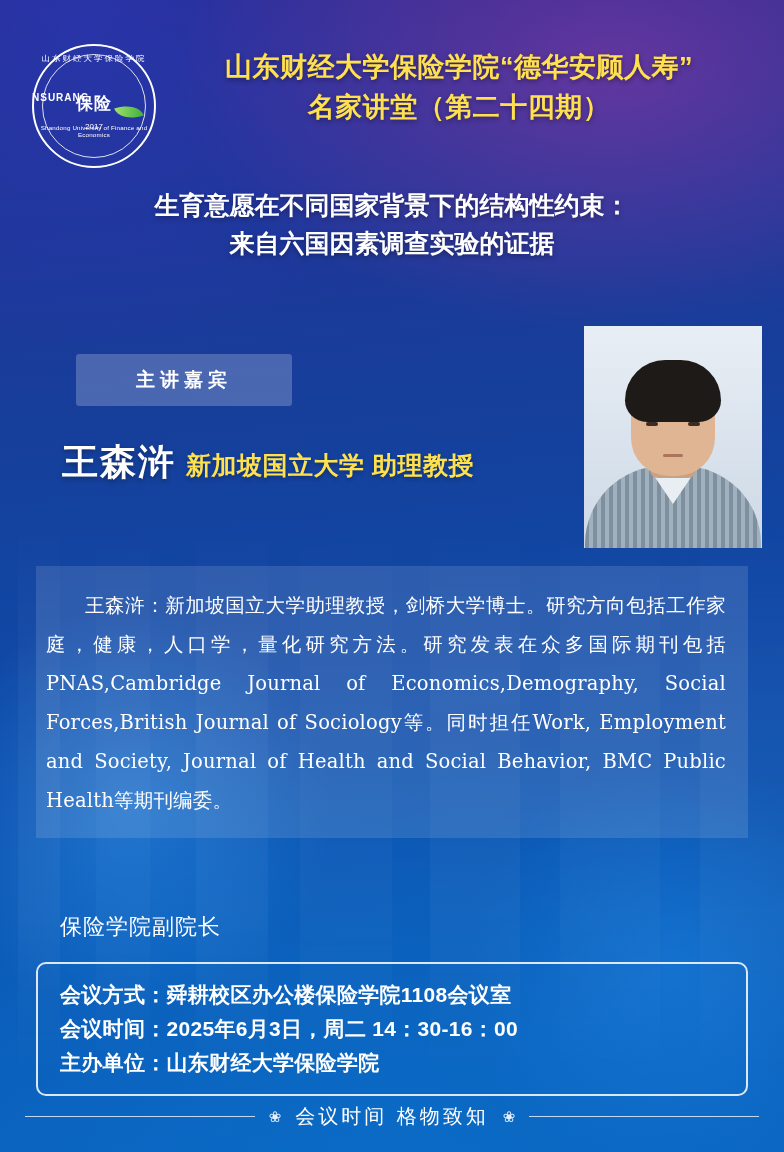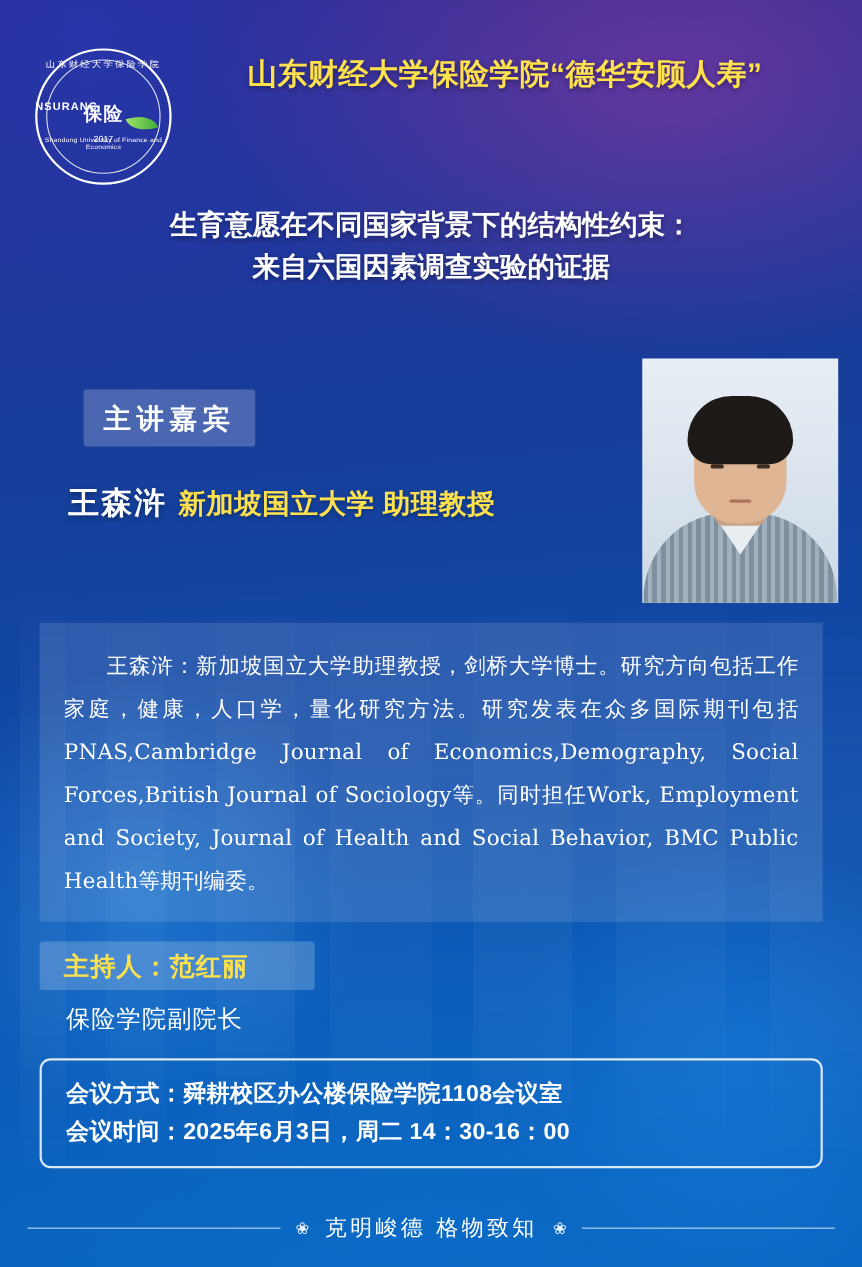--- a/index.html
+++ b/index.html
@@ -151,39 +151,39 @@
     font-weight: bold;
     font-size: 25px;
     line-height: 1.52;
     text-shadow: 0 2px 5px rgba(0,0,0,0.35);
   }
 
   
   .guest-tag {
     position: absolute;
     left: 76px; top: 354px;
-    width: 156px; height: 52px;
+    width: 216px; height: 52px;
     background: rgba(255,255,255,0.22);
     border-radius: 3px;
     display: flex; align-items: center; justify-content: center;
     color: #ffffff;
-    font-size: 25px;
+    font-size: 19px;
     font-weight: bold;
     letter-spacing: 5px;
     font-family: "DejaVu Serif", serif;
   }
   .speaker-row {
     position: absolute;
     left: 62px; top: 438px;
     display: flex;
     align-items: baseline;
   }
   .speaker-name {
     color: #ffffff;
-    font-size: 28px;
+    font-size: 36px;
     font-weight: bold;
     letter-spacing: 2px;
     text-shadow: 0 2px 5px rgba(0,0,0,0.35);
   }
   .speaker-affil {
     color: #FFE14D;
     font-size: 25px;
     font-weight: bold;
     margin-left: 10px;
     letter-spacing: 0.5px;
@@ -250,21 +250,21 @@
     position: absolute; left: 50%; top: 128px; transform: translateX(-50%);
     width: 20px; height: 3px; border-radius: 3px;
     background: #a9755c;
   }
 
   
   .bio {
     position: absolute;
     left: 36px; right: 36px; top: 566px;
     background: rgba(255,255,255,0.12);
-    padding: 20px 22px 18px 22px;
+    padding: 20px 22px 18px 10px;
     color: #ffffff;
     font-family: "DejaVu Serif", serif;
     font-size: 19.5px;
     line-height: 2.0;
     text-align: justify;
     text-justify: inter-ideograph;
     letter-spacing: 0.2px;
   }
   .bio p { text-indent: 2em; }
 
@@ -346,20 +346,21 @@
     <div class="logo-arc-top">山东财经大学保险学院</div>
     <div class="logo-center">保险</div>
     <div class="logo-leaf"></div>
     <div class="logo-word">NSURANC</div>
     <div class="logo-year">2017</div>
     <div class="logo-en">Shandong University of Finance and Economics</div>
   </div>
 
   <div class="headline">
     <span>山东财经大学保险学院“德华安顾人寿”</span>
+    <span class="l2">名家讲堂（第二十四期）</span>
   </div>
 
   <div class="subtitle">
     <div>生育意愿在不同国家背景下的结构性约束：</div>
     <div>来自六国因素调查实验的证据</div>
   </div>
 
   <div class="guest-tag">主讲嘉宾</div>
 
   <div class="speaker-row">
@@ -376,29 +377,29 @@
     <div class="p-hair"></div>
     <div class="p-eye l"></div>
     <div class="p-eye r"></div>
     <div class="p-mouth"></div>
   </div>
 
   <div class="bio">
     <p>王森浒：新加坡国立大学助理教授，剑桥大学博士。研究方向包括工作家庭，健康，人口学，量化研究方法。研究发表在众多国际期刊包括PNAS,Cambridge Journal of Economics,Demography, Social Forces,British Journal of Sociology等。同时担任Work, Employment and Society, Journal of Health and Social Behavior, BMC Public Health等期刊编委。</p>
   </div>
 
-  <div class="host-tag">主持人：范红丽</div>
   <div class="host-title">保险学院副院长</div>
 
   <div class="info-box">
     <div class="info-line">会议方式：舜耕校区办公楼保险学院1108会议室</div>
     <div class="info-line">会议时间：2025年6月3日，周二 14：30-16：00</div>
+    <div class="info-line">主办单位：山东财经大学保险学院</div>
   </div>
 
   <div class="footer">
     <div class="footer-rule"></div>
     <span class="footer-orn">❀</span>
-    <span class="footer-motto">克明峻德  格物致知</span>
+    <span class="footer-motto">会议时间  格物致知</span>
     <span class="footer-orn">❀</span>
     <div class="footer-rule"></div>
   </div>
 
 </div>
 
 </body></html>

